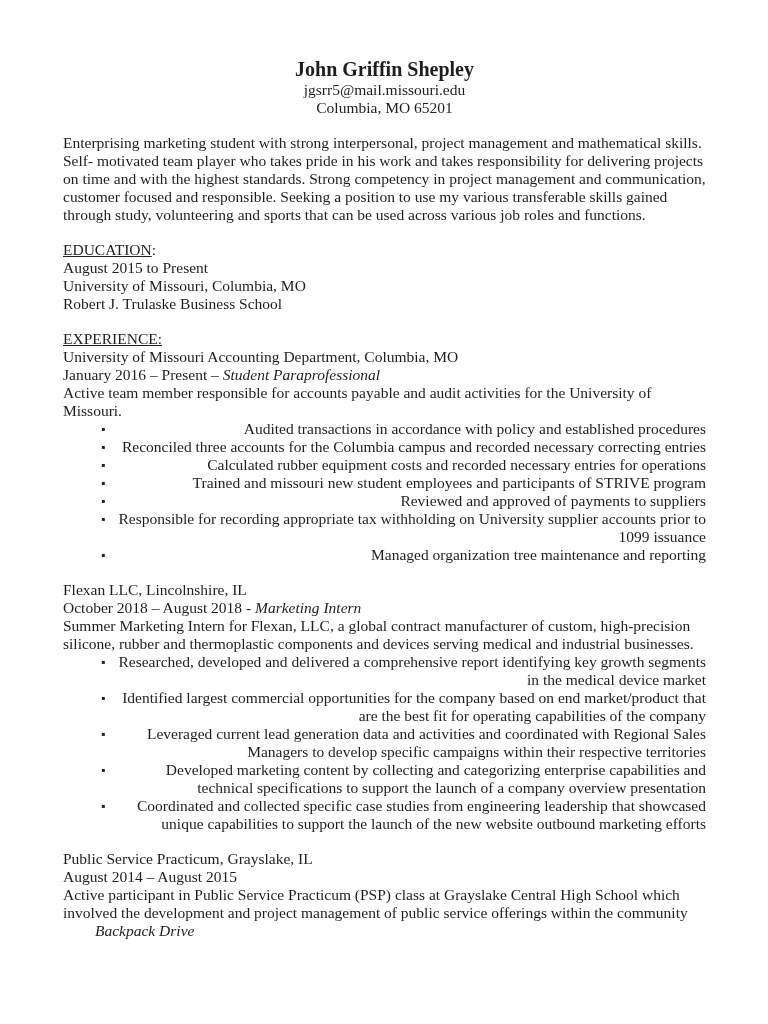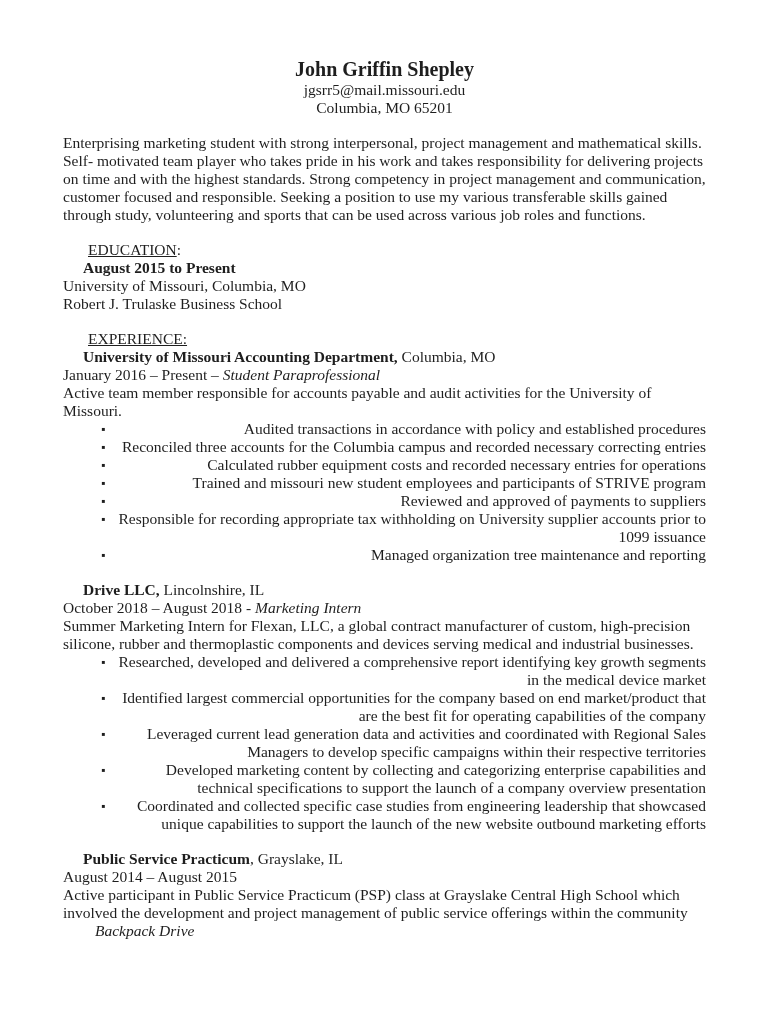--- a/index.html
+++ b/index.html
@@ -17,22 +17,22 @@
     overflow: hidden;
   }
   p { margin: 0; }
   .center { text-align: center; }
   .doc-name {
     font-size: 20px;
     font-weight: bold;
     line-height: 24px;
   }
   .gap-top { margin-top: 17px; }
-  .u { text-decoration: underline; margin-left: 25px; }
-  b, .b { font-weight: bold; margin-left: 20px; }
+  .u { text-decoration: underline; }
+  b, .b { font-weight: normal; }
   i, .i { font-style: italic; }
   ul.bullets {
     list-style: none;
     margin: 0;
     padding: 0;
   }
   ul.bullets li {
     position: relative;
     padding-left: 54px;
     text-align: right;
@@ -81,21 +81,21 @@
         <li>Reconciled three accounts for the Columbia campus and recorded necessary correcting entries</li>
         <li>Calculated rubber equipment costs and recorded necessary entries for operations</li>
         <li>Trained and missouri new student employees and participants of STRIVE program</li>
         <li>Reviewed and approved of payments to suppliers</li>
         <li>Responsible for recording appropriate tax withholding on University supplier accounts prior to 1099 issuance</li>
         <li>Managed organization tree maintenance and reporting</li>
       </ul>
     </div>
 
     <div class="gap-top">
-      <p><b>Drive LLC,</b><span> Lincolnshire, IL</span></p>
+      <p><b>Flexan LLC,</b><span> Lincolnshire, IL</span></p>
       <p><span>October 2018 – August 2018 - </span><i>Marketing Intern</i></p>
       <p>Summer Marketing Intern for Flexan, LLC, a global contract manufacturer of custom, high-precision silicone, rubber and thermoplastic components and devices serving medical and industrial businesses.</p>
       <ul class="bullets">
         <li>Researched, developed and delivered a comprehensive report identifying key growth segments in the medical device market</li>
         <li>Identified largest commercial opportunities for the company based on end market/product that are the best fit for operating capabilities of the company</li>
         <li>Leveraged current lead generation data and activities and coordinated with Regional Sales Managers to develop specific campaigns within their respective territories</li>
         <li>Developed marketing content by collecting and categorizing enterprise capabilities and technical specifications to support the launch of a company overview presentation</li>
         <li>Coordinated and collected specific case studies from engineering leadership that showcased unique capabilities to support the launch of the new website outbound marketing efforts</li>
       </ul>
     </div>

